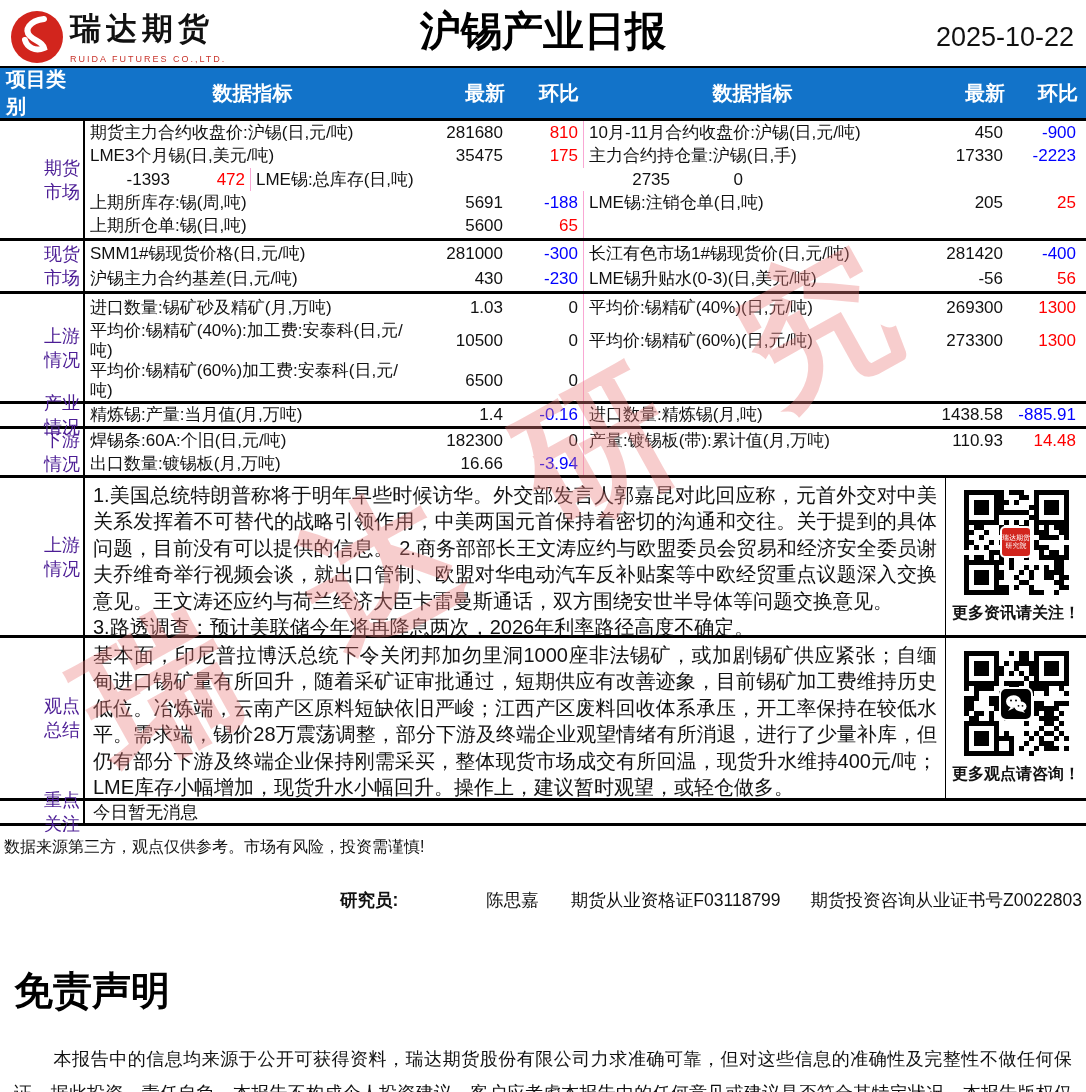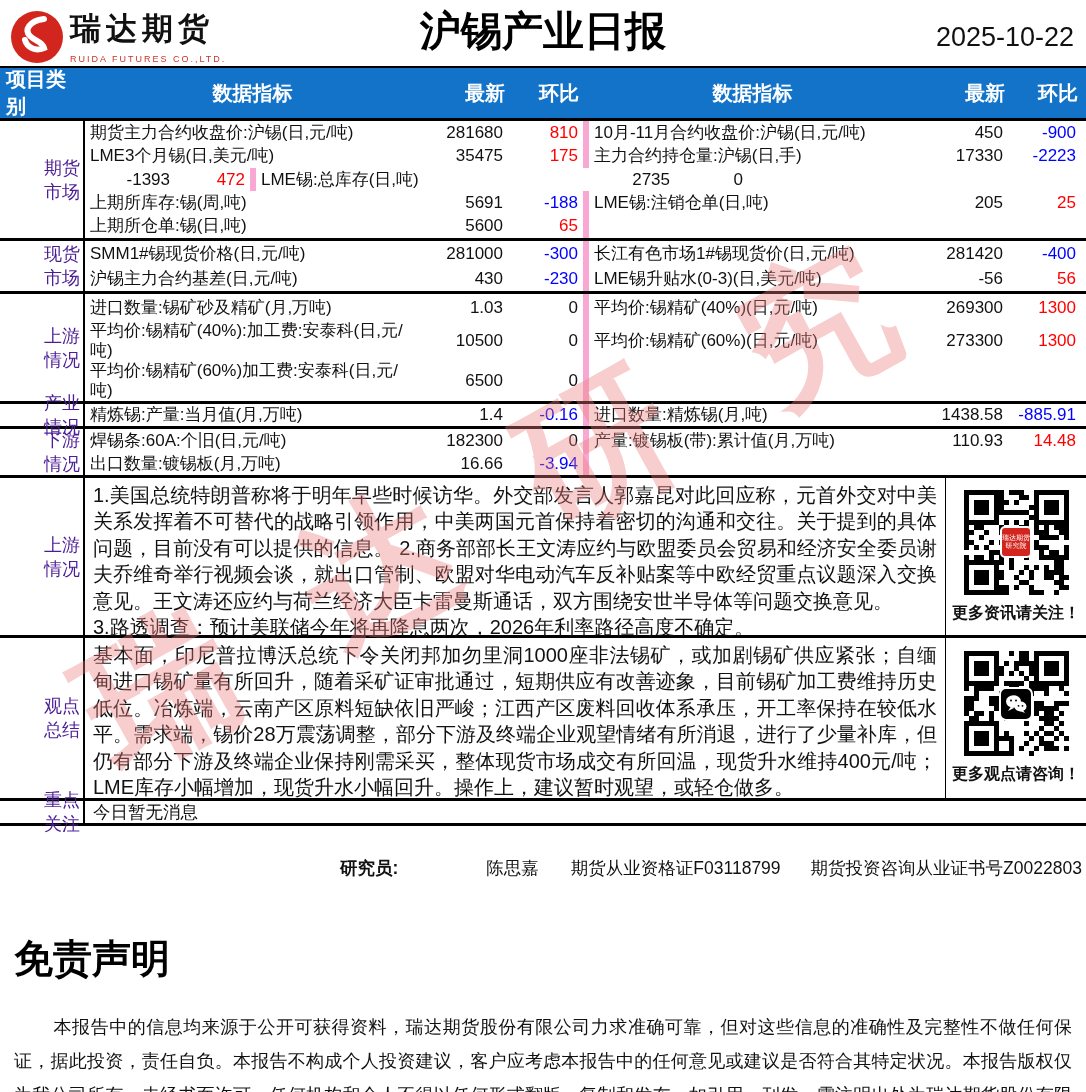--- a/index.html
+++ b/index.html
@@ -26,21 +26,21 @@
   .th-chg-r { width:81px; text-align:right; padding-right:8px; }
 
   
   .section { display:flex; border-top:3px solid #000; }
   .cat { width:85px; border-right:2px solid #000; display:flex; align-items:center; justify-content:center; font-size:18px; color:#4c1d95; text-align:center;padding-left:41px; }
   .rows { flex:1; display:flex; flex-direction:column; }
   .drow { flex:1; display:flex; align-items:center; font-size:17px; color:#111; }
   .cn-l { width:333px; padding-left:5px; line-height:20px; }
   .cv-l { width:85px; text-align:right; }
   .cc-l { width:80px; text-align:right; padding-right:5px; }
-  .cn-r { width:335px; padding-left:5px; border-left:6px solid #f9a8d4; align-self:stretch; display:flex; align-items:center; line-height:20px; }
+  .cn-r { width:335px; padding-left:5px; border-left:1px solid #f9a8d4; align-self:stretch; display:flex; align-items:center; line-height:20px; }
   .cv-r { width:85px; text-align:right; }
   .cc-r { width:81px; text-align:right; padding-right:8px; }
   .up { color:#ff0000; } .down { color:#0000ff; } .flat { color:#111; }
 
   
   .content { flex:1; padding:4px 8px 2px 8px; font-size:20px; line-height:26.4px; text-align:justify; border-right:1px solid #000; color:#111; }
   .qrcell { width:140px; display:flex; flex-direction:column; align-items:center; justify-content:center; }
   .qrbox { position:relative; width:105px; height:105px; }
   .qrlogo-red { position:absolute; inset:0; margin:auto; width:32px; height:32px; background:#d2251d; border-radius:5px; color:#fff; font-size:7px; line-height:8px; display:flex; align-items:center; justify-content:center; text-align:center; border:2px solid #fff; }
   .qrlogo-black { position:absolute; inset:0; margin:auto; width:34px; height:34px; background:#000; border-radius:7px; display:flex; align-items:center; justify-content:center; border:2px solid #fff; }
@@ -712,20 +712,21 @@
       </div>
       <div class="qrcap">更多观点请咨询！</div>
     </div>
   </div>
 
   <div class="section" style="height:28px; border-bottom:3px solid #000;">
     <div class="cat">重点关注</div>
     <div class="focus-text">今日暂无消息</div>
   </div>
 
+  <div class="note">数据来源第三方，观点仅供参考。市场有风险，投资需谨慎!</div>
   <div class="researcher">
     <span class="res-label">研究员:</span>
     <span class="res-name">陈思嘉</span>
     <span class="res-cert1">期货从业资格证F03118799</span>
     <span class="res-cert2">期货投资咨询从业证书号Z0022803</span>
   </div>
 
   <div class="disc-h">免责声明</div>
   <div class="disc-p">本报告中的信息均来源于公开可获得资料，瑞达期货股份有限公司力求准确可靠，但对这些信息的准确性及完整性不做任何保证，据此投资，责任自负。本报告不构成个人投资建议，客户应考虑本报告中的任何意见或建议是否符合其特定状况。本报告版权仅为我公司所有，未经书面许可，任何机构和个人不得以任何形式翻版、复制和发布。如引用、刊发，需注明出处为瑞达期货股份有限公司研究院，且不得对本报告进行有悖原意的引用、删节和修改。</div>
 

